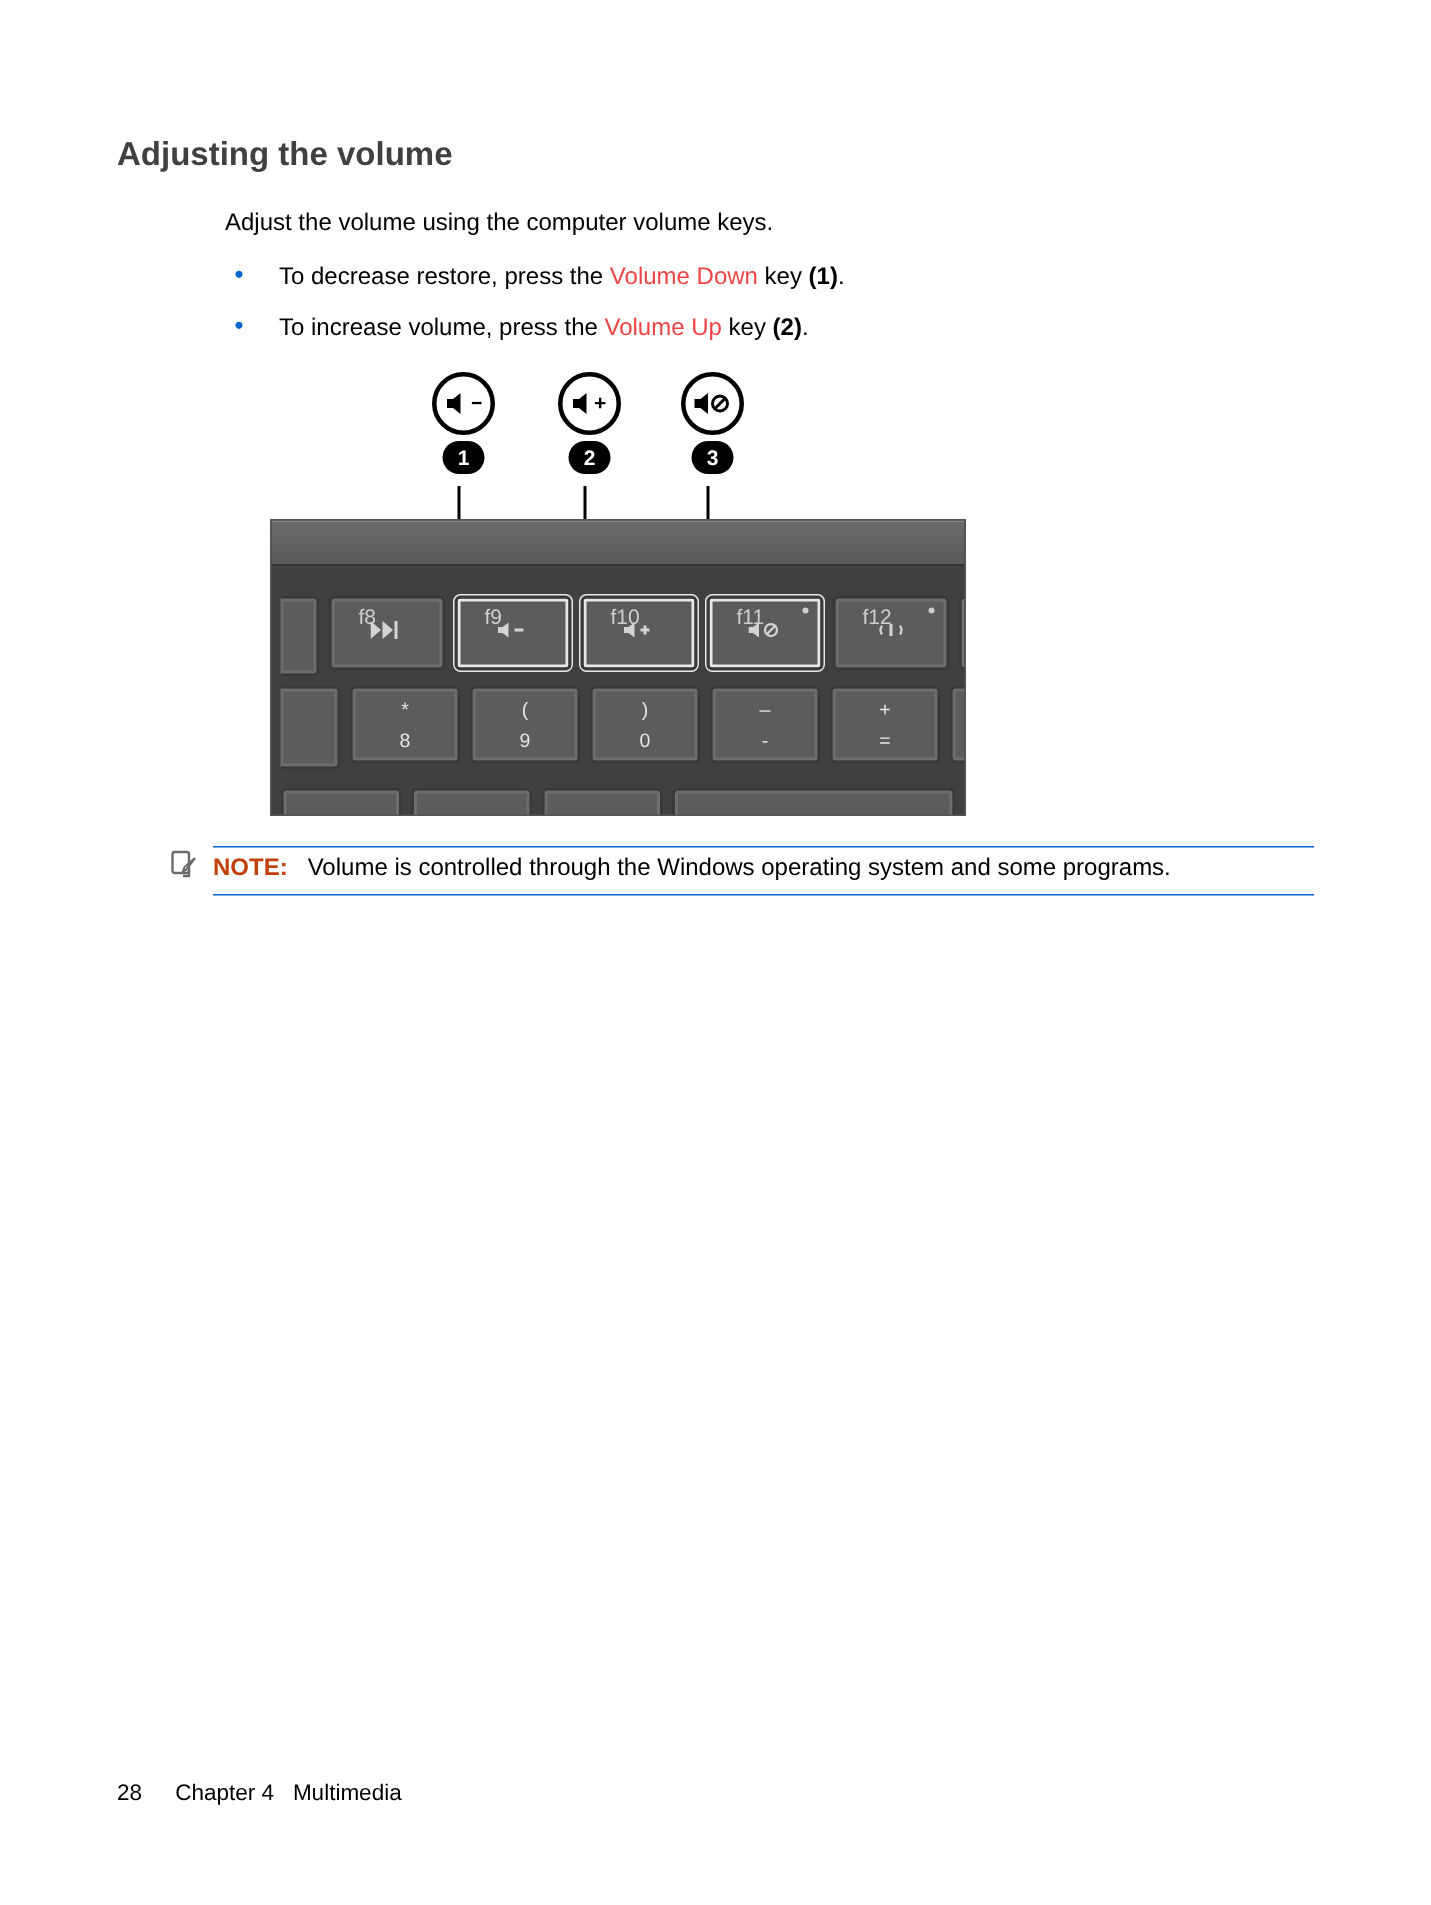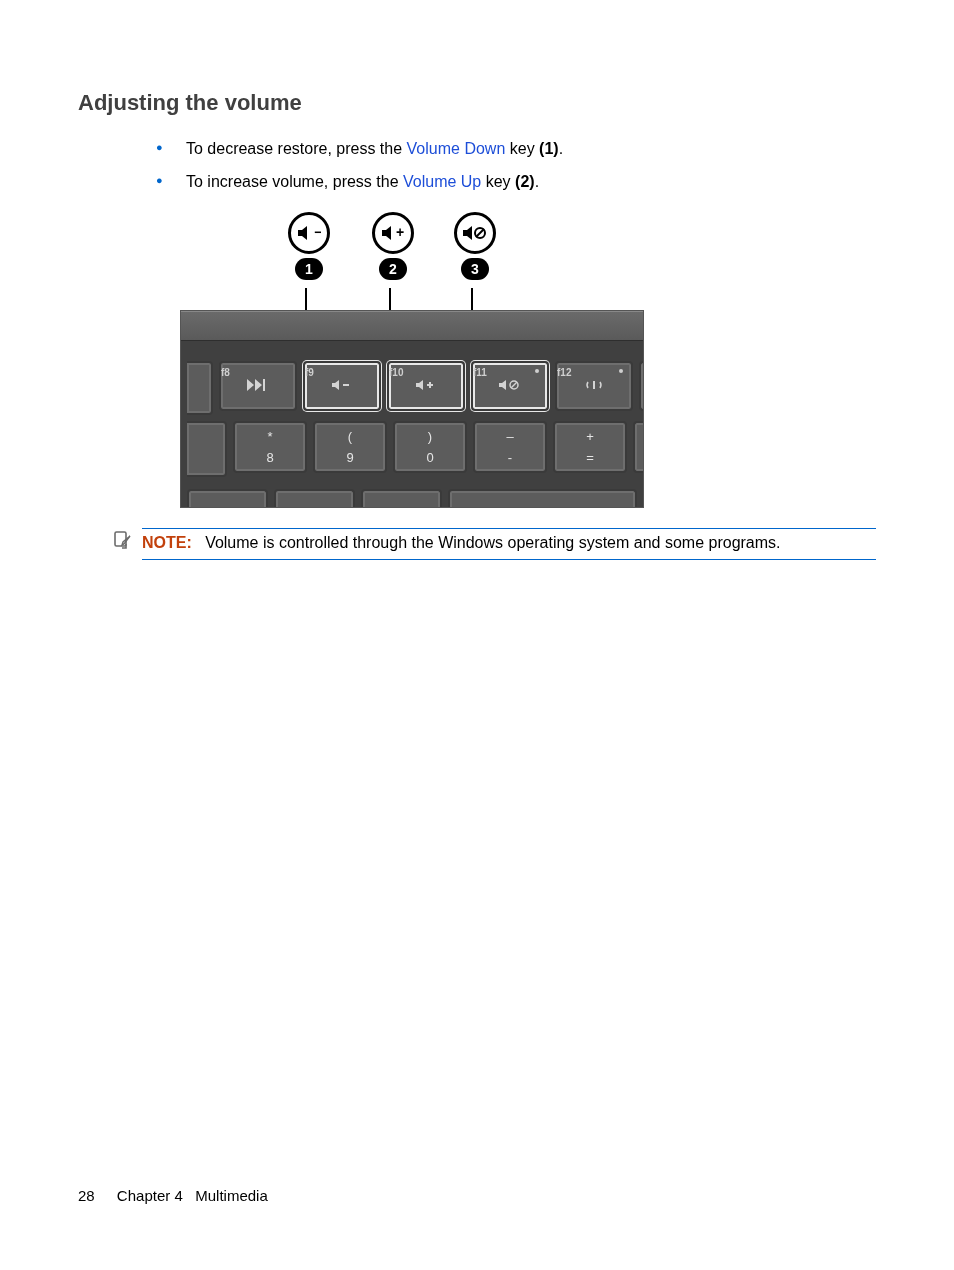--- a/index.html
+++ b/index.html
@@ -43,21 +43,21 @@
   }
   ul.volume-list li::before {
     content: "●";
     position: absolute;
     left: 6px;
     top: 2px;
     color: #0066cc;
     font-size: 11px;
   }
   .link {
-    color: #1d4ed8;
+    color: #ef4444;
   }
   .bold {
     font-weight: bold;
   }
 
   
   .figure {
     width: 462px;
     margin: 0 0 20px 102px;
   }
@@ -152,24 +152,23 @@
     flex: 0 0 auto;
   }
   .key.hi {
     box-shadow: inset 0 0 0 2px #e8e8e8, 0 0 0 1px #e8e8e8;
   }
   .fkey { width: 78px; height: 50px; }
   .nkey { width: 74px; height: 52px; }
   .key .corner {
     position: absolute;
     top: 4px;
-    left: 0;
-    font-size: 10px;
+    left: 18px;
+    font-size: 14px;
     color: #cfcfcf;
-    font-weight: bold;
   }
   .key .center {
     position: absolute;
     top: 50%;
     left: 50%;
     transform: translate(-50%,-50%);
     font-size: 16px;
     color: #e6e6e6;
   }
   .key .dot {
@@ -292,20 +291,21 @@
     margin-right: 18px;
   }
 </style>
 </head>
 <body>
 
 <div class="page">
 
   <h2 class="section-heading">Adjusting the volume</h2>
 
+  <p class="intro">Adjust the volume using the computer volume keys.</p>
 
   <ul class="volume-list">
     <li>
       <span>To decrease restore, press the </span><span class="link">Volume Down</span><span> key </span><span class="bold">(1)</span><span>.</span>
     </li>
     <li>
       <span>To increase volume, press the </span><span class="link">Volume Up</span><span> key </span><span class="bold">(2)</span><span>.</span>
     </li>
   </ul>
 

